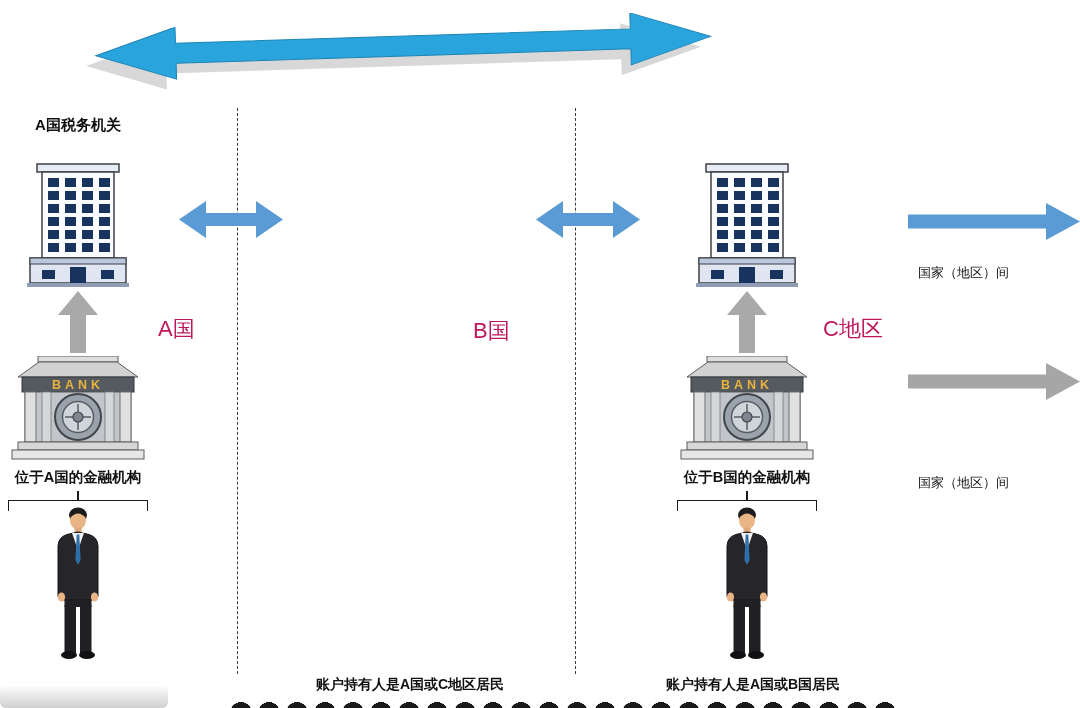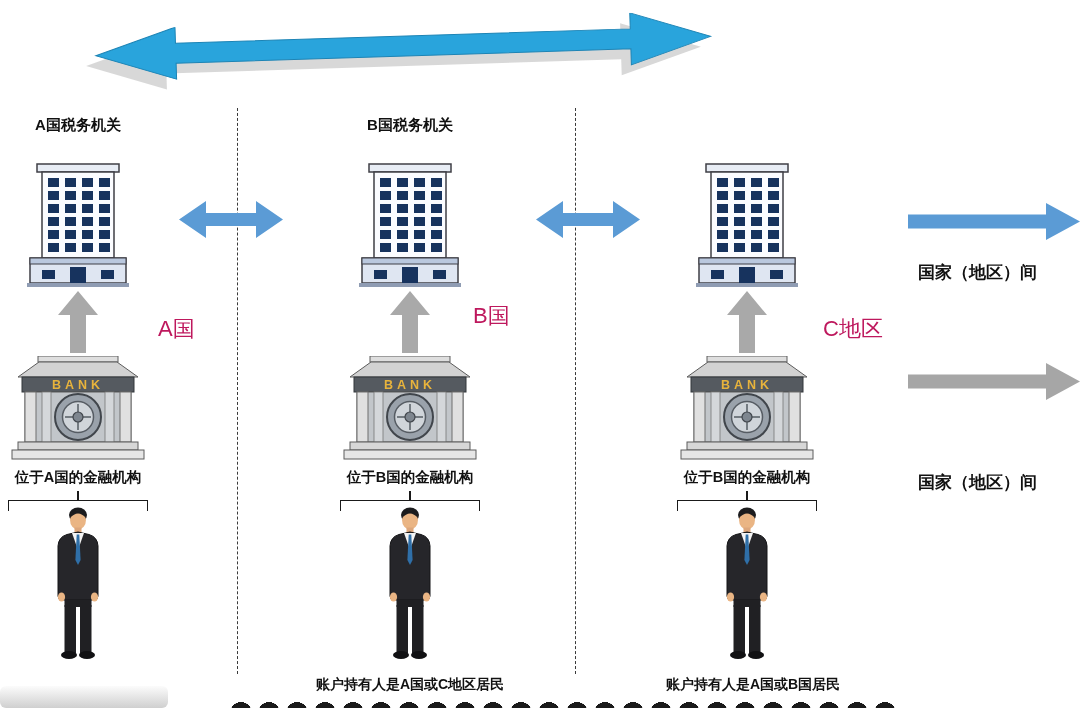--- a/index.html
+++ b/index.html
@@ -30,24 +30,24 @@
   .link-arrow { position: absolute; top: 201px; }
   #link-arrow-1 { left: 179px; }
   #link-arrow-2 { left: 536px; }
   
   .right-arrow { position: absolute; left: 908px; }
   #exchange-arrow { top: 203px; }
   #report-arrow { top: 363px; }
   
   .region-label { position: absolute; font-size: 22px; font-weight: 400; color: #be185d; }
   #region-a { left: 158px; top: 314px; }
-  #region-b { left: 473px; top: 301px; }
+  #region-b { left: 473px; top: 316px; }
   #region-c { left: 823px; top: 314px; }
   
-  .legend-text { position: absolute; left: 918px; width: 130px; font-size: 17px; font-weight: 700; line-height: 25px; }
+  .legend-text { position: absolute; left: 918px; width: 130px; font-size: 13px; font-weight: 400; line-height: 25px; }
   #legend-exchange { top: 260px; }
   #legend-report { top: 470px; }
   
   .footer-label { position: absolute; top: 676px; width: 240px; text-align: center; font-size: 14px; font-weight: 700; }
   #footer-left { left: 290px; }
   #footer-right { left: 633px; }
   
   #top-arrow { position: absolute; left: 84px; top: 20px; transform: rotate(-1.8deg); }
   
   #bottom-dots {
@@ -170,61 +170,41 @@
     <div class="institution-label">位于A国的金融机构</div>
     <div class="bracket-wrap">
       <div class="bracket-stem"></div>
       <div class="bracket-bar"></div>
     </div>
     <svg class="person-svg" width="60" height="156" viewBox="0 0 60 156">
         <use href="#person-shape"></use>
       </svg>
   </div>
 
-  <div class="col" id="col-b">
-    <div class="authority-label">B国税务机关</div>
+
+  <div class="col" id="col-c">
     <svg class="building-svg" width="102" height="128" viewBox="0 0 102 128">
         <use href="#building-shape"></use>
       </svg>
     <svg class="uparrow-svg" width="40" height="62" viewBox="0 0 40 62">
         <use href="#uparrow-shape"></use>
       </svg>
     <svg class="bank-svg" width="134" height="104" viewBox="0 0 134 104">
         <use href="#bank-shape"></use>
       </svg>
     <div class="institution-label">位于B国的金融机构</div>
     <div class="bracket-wrap">
       <div class="bracket-stem"></div>
       <div class="bracket-bar"></div>
     </div>
     <svg class="person-svg" width="60" height="156" viewBox="0 0 60 156">
         <use href="#person-shape"></use>
       </svg>
   </div>
 
-  <div class="col" id="col-c">
-    <svg class="building-svg" width="102" height="128" viewBox="0 0 102 128">
-        <use href="#building-shape"></use>
-      </svg>
-    <svg class="uparrow-svg" width="40" height="62" viewBox="0 0 40 62">
-        <use href="#uparrow-shape"></use>
-      </svg>
-    <svg class="bank-svg" width="134" height="104" viewBox="0 0 134 104">
-        <use href="#bank-shape"></use>
-      </svg>
-    <div class="institution-label">位于B国的金融机构</div>
-    <div class="bracket-wrap">
-      <div class="bracket-stem"></div>
-      <div class="bracket-bar"></div>
-    </div>
-    <svg class="person-svg" width="60" height="156" viewBox="0 0 60 156">
-        <use href="#person-shape"></use>
-      </svg>
-  </div>
-
   <svg class="link-arrow" id="link-arrow-1" width="104" height="37" viewBox="0 0 104 37">
       <use href="#dbl-arrow-shape" fill="#5b9bd5"></use>
     </svg>
   <svg class="link-arrow" id="link-arrow-2" width="104" height="37" viewBox="0 0 104 37">
       <use href="#dbl-arrow-shape" fill="#5b9bd5"></use>
     </svg>
 
   <div class="region-label" id="region-a">A国</div>
   <div class="region-label" id="region-b">B国</div>
   <div class="region-label" id="region-c">C地区</div>

